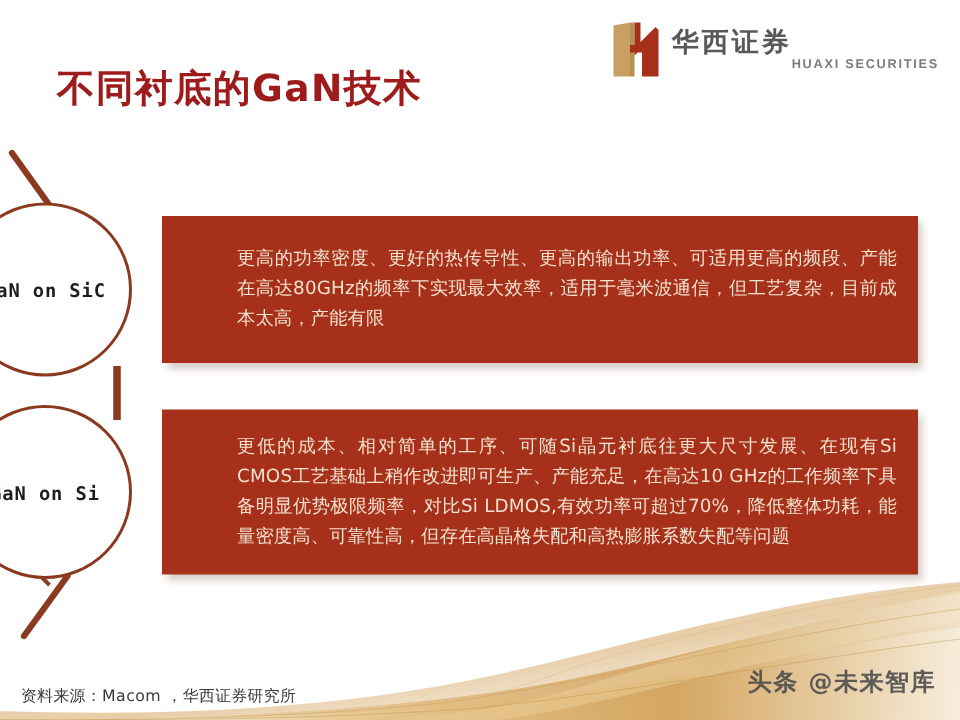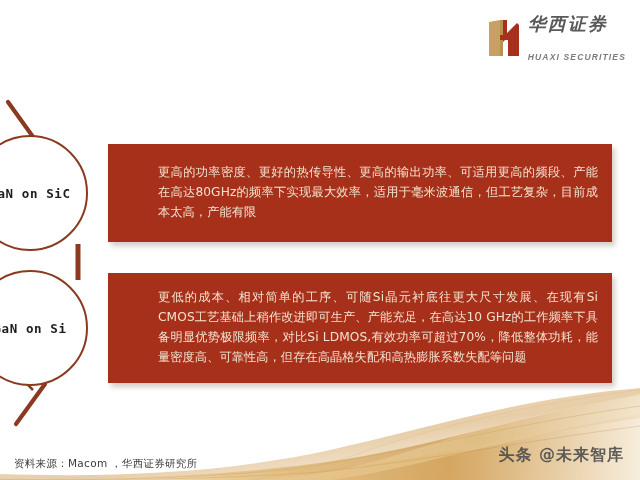--- a/index.html
+++ b/index.html
@@ -23,21 +23,21 @@
   
   #logo {
     position: absolute;
     top: 14px;
     right: 14px;
     display: flex;
     align-items: center;
     gap: 7px;
   }
   #logo-mark { width: 34px; height: 38px; display: block; }
-  #logo-text { display: flex; flex-direction: column; align-items: flex-start; font-style: italic; }
+  #logo-text { display: flex; flex-direction: row; align-items: flex-start; }
   #logo-cn {
     font-family: "DejaVu Sans", sans-serif;
     font-size: 18px;
     font-weight: 700;
     color: #58595b;
     letter-spacing: 2px;
     line-height: 1.1;
   }
   #logo-en {
     font-family: "Liberation Sans", sans-serif;
@@ -167,20 +167,21 @@
       <path d="M13 1 L16 1 L16 37 L13 37 Z" fill="#b8904f"></path>
       <path d="M16 1 L20 1 L20 14 L30 4 L32 6 L32 37 L21 37 L21 18 L16 23 Z" fill="#a6301a"></path>
       <path d="M13 16 L21 16 L21 21 L13 21 Z" fill="#a6301a"></path>
     </svg>
     <div id="logo-text">
       <div id="logo-cn">华西证券</div>
       <div id="logo-en">HUAXI SECURITIES</div>
     </div>
   </div>
 
+  <div id="title">不同衬底的GaN技术</div>
 
   <svg id="connectors" viewBox="0 0 640 480">
 
     <path d="M8 102 L41 148" stroke="#8b3a1f" stroke-width="4.2" fill="none" stroke-linecap="round"></path>
 
     <path d="M41 148 A 60 60 0 0 0 22 218" stroke="#8b3a1f" stroke-width="2.6" fill="none"></path>
 
     <path d="M78 244 L78 280" stroke="#8b3a1f" stroke-width="5" fill="none"></path>
 
     <path d="M33 298 A 62 62 0 0 0 33 390" stroke="#8b3a1f" stroke-width="2.6" fill="none"></path>

